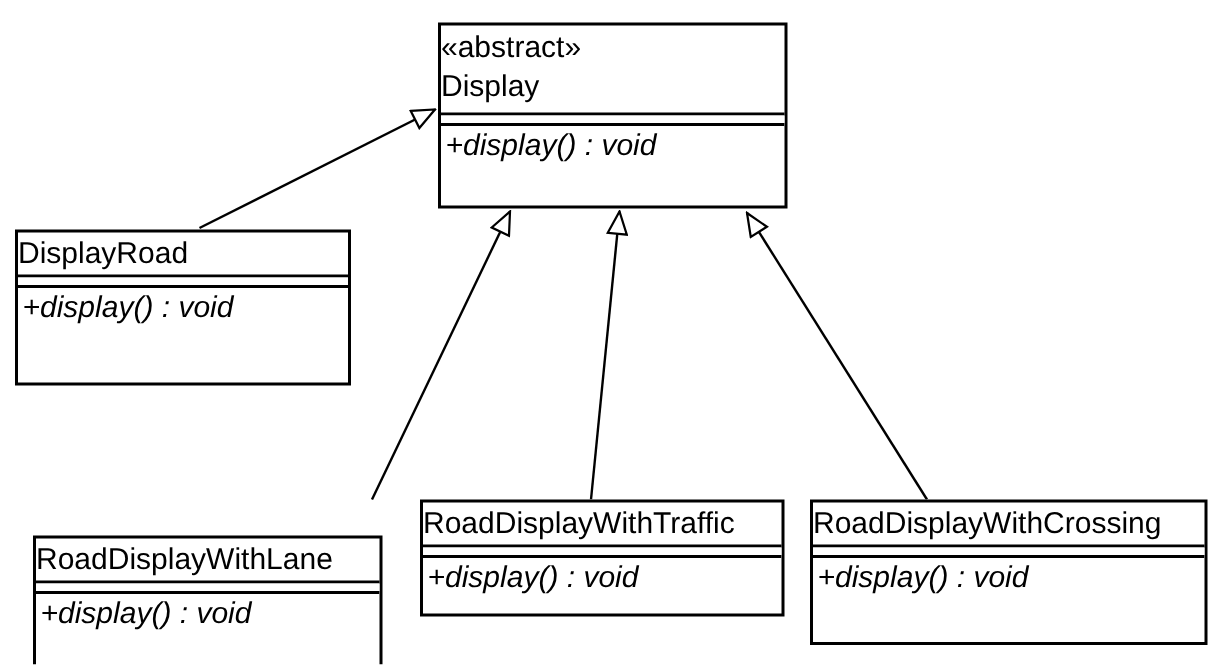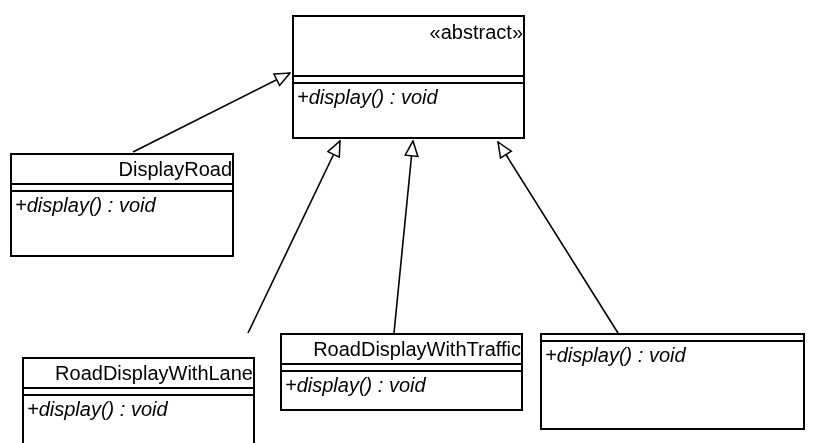--- a/index.html
+++ b/index.html
@@ -19,21 +19,21 @@
   .uml-class {
     position: absolute;
     box-sizing: border-box;
     background: #ffffff;
     border: 2px solid #000000;
     font-size: 20px;
     color: #000000;
   }
   .name-comp {
     border-bottom: 2px solid #000000;
-    text-align: right;
+    text-align: left;
     overflow: hidden;
   }
   .name-line {
     line-height: 26px;
     white-space: nowrap;
   }
   .single .name-line {
     line-height: 28px;
   }
   .attrs-comp {
@@ -67,20 +67,21 @@
     </defs>
     <line x1="133" y1="152" x2="290" y2="73" stroke="#000000" stroke-width="1.6" marker-end="url(#hollow-triangle)"></line>
     <line x1="248" y1="333" x2="340" y2="141" stroke="#000000" stroke-width="1.6" marker-end="url(#hollow-triangle)"></line>
     <line x1="394" y1="333" x2="413" y2="141" stroke="#000000" stroke-width="1.6" marker-end="url(#hollow-triangle)"></line>
     <line x1="618" y1="333" x2="498" y2="142" stroke="#000000" stroke-width="1.6" marker-end="url(#hollow-triangle)"></line>
   </svg>
 
   <div class="uml-class" style="left:292px; top:15px; width:233px; height:124px;">
     <div class="name-comp" style="height:56px; padding-top:2px;">
       <div class="name-line">«abstract»</div>
+      <div class="name-line">Display</div>
     </div>
     <div class="attrs-comp"></div>
     <div class="methods-comp">
       <span>+display() : void</span>
     </div>
   </div>
 
   <div class="uml-class single" style="left:10px; top:153px; width:224px; height:104px;">
     <div class="name-comp" style="height:28px;">
       <div class="name-line">DisplayRoad</div>
@@ -105,19 +106,22 @@
     <div class="name-comp" style="height:28px;">
       <div class="name-line">RoadDisplayWithTraffic</div>
     </div>
     <div class="attrs-comp"></div>
     <div class="methods-comp">
       <span>+display() : void</span>
     </div>
   </div>
 
   <div class="uml-class single" style="left:540px; top:333px; width:265px; height:97px;">
+    <div class="name-comp" style="height:28px;">
+      <div class="name-line">RoadDisplayWithCrossing</div>
+    </div>
     <div class="attrs-comp"></div>
     <div class="methods-comp">
       <span>+display() : void</span>
     </div>
   </div>
 
 </div>
 
 </body></html>

